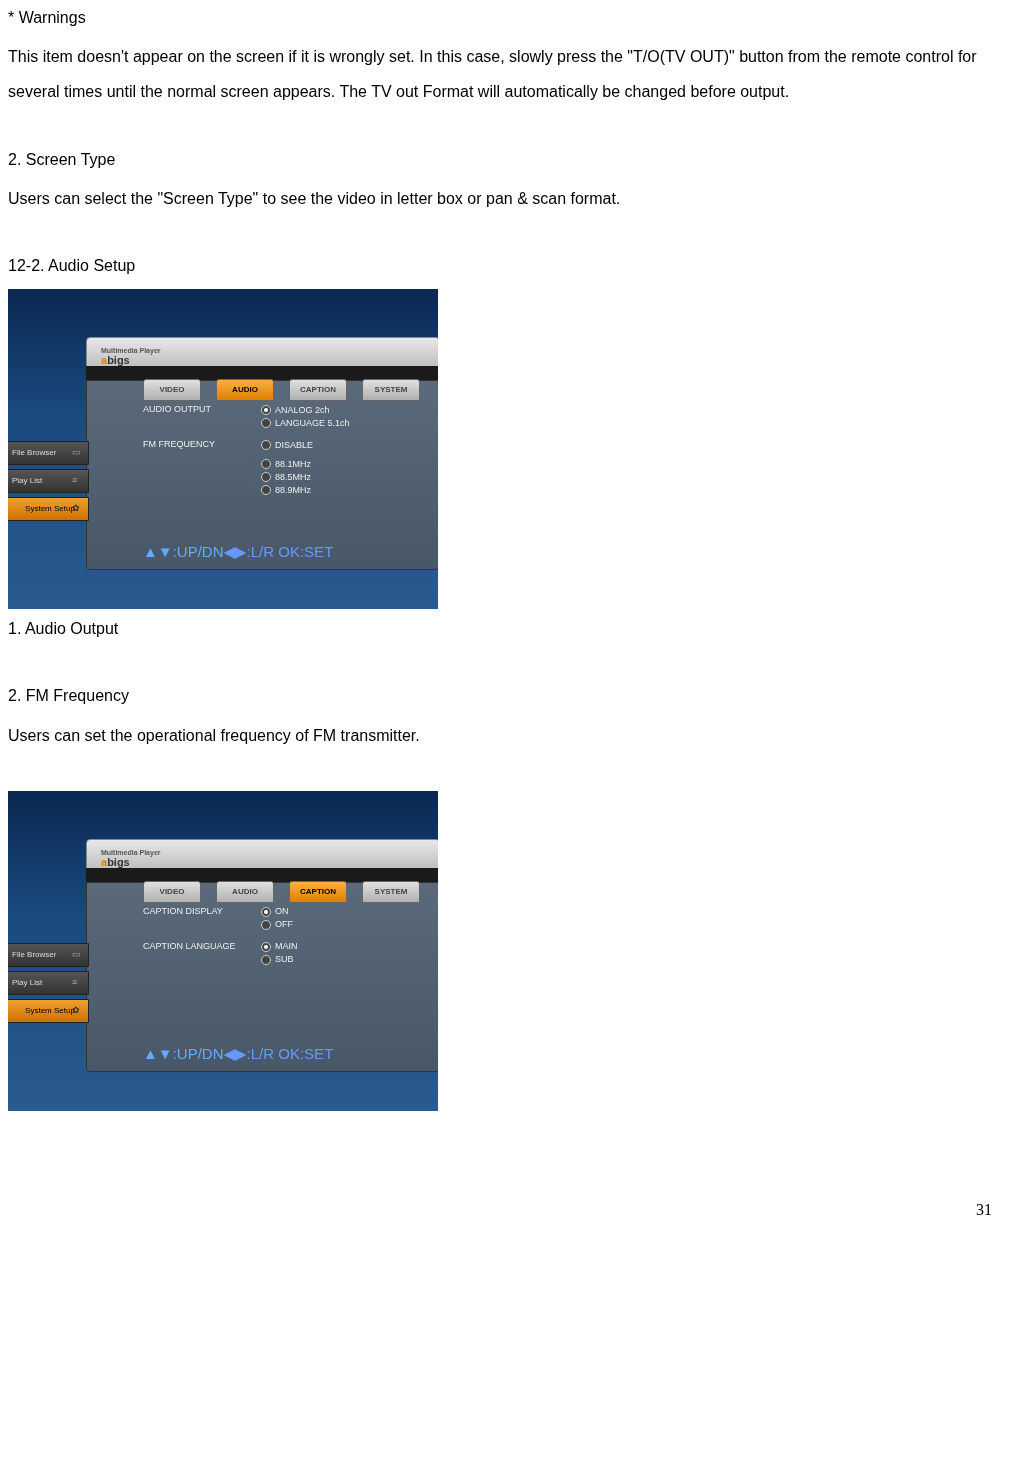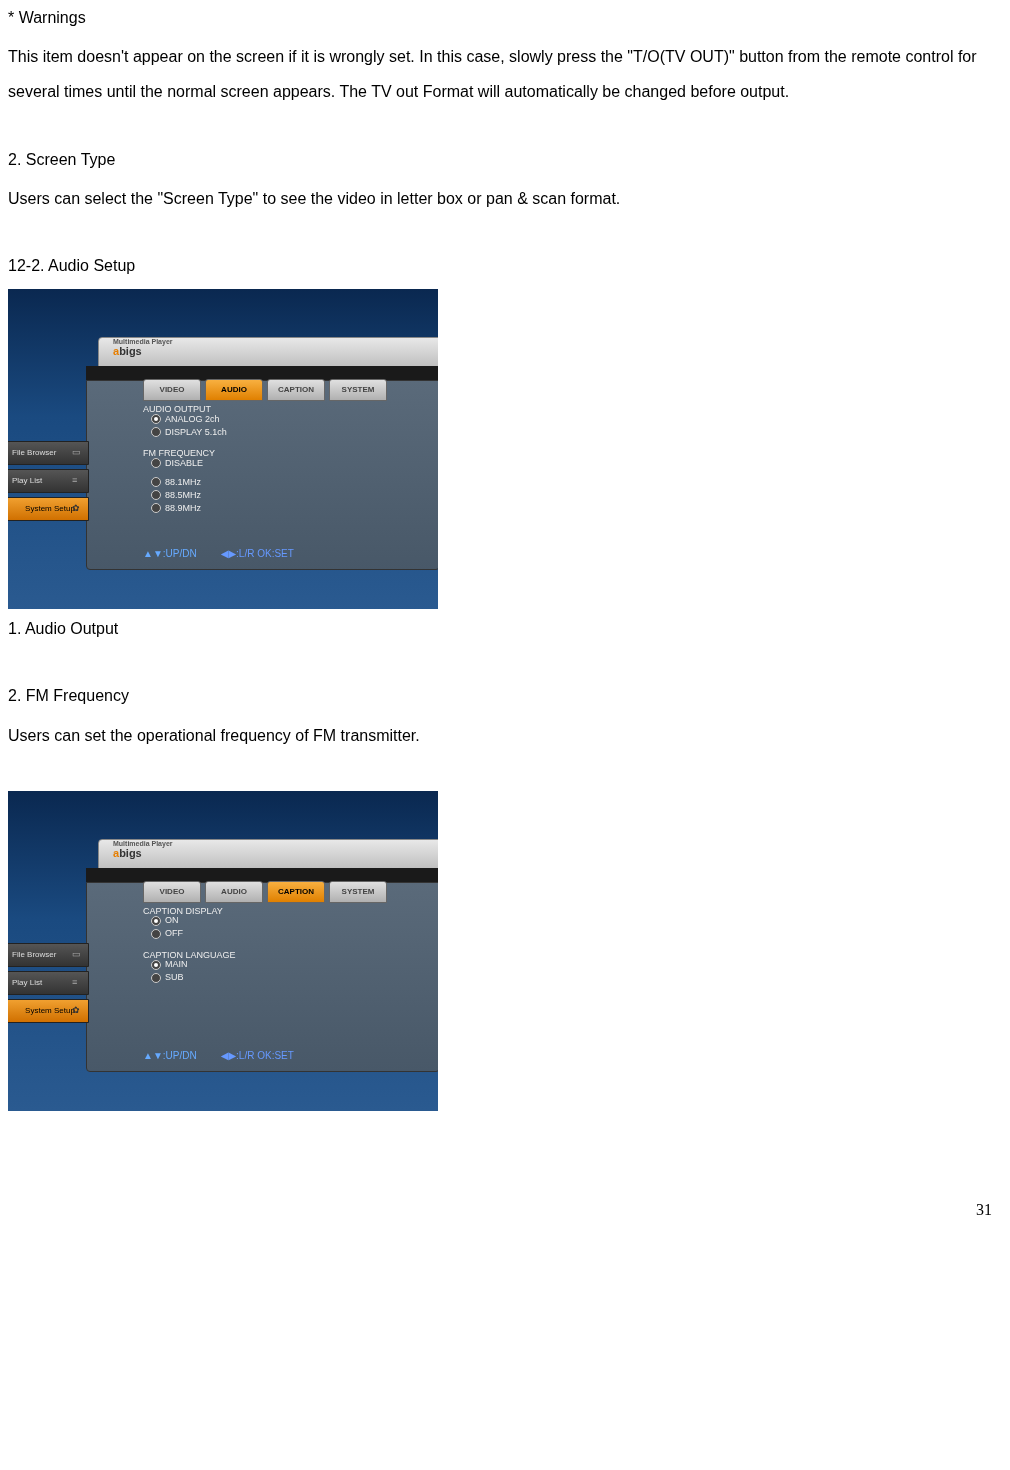--- a/index.html
+++ b/index.html
@@ -32,27 +32,27 @@
   }
   .device {
     position: absolute;
     left: 78px;
     top: 48px;
     width: 352px;
     height: 232px;
   }
   .topbar {
     position: absolute;
-    left: 12px; top: 0;
+    left: 0; top: 0;
     width: 352px; height: 28px;
     background: linear-gradient(to bottom, #e8e8e8, #c0c0c0);
     border: 1px solid #888;
     border-radius: 4px 4px 0 0;
     display: flex;
-    align-items: flex-start;
+    align-items: flex-end;
   }
   .logo {
     font-size: 11px;
     font-weight: bold;
     margin-left: 14px;
     color: #333;
     line-height: 1;
   }
   .logo .o { color: #e67e00; }
   .logo .mp { font-size: 7px; color: #555; display: block; margin-bottom: 1px; }
@@ -105,21 +105,21 @@
     width: 10px; height: 10px;
     font-size: 9px;
     color: #aaa;
   }
   .sidebtn.active .sicon { color: #333; }
   .tabs {
     position: absolute;
     left: 56px;
     top: -2px;
     display: flex;
-    gap: 4px;
+    gap: 15px;
   }
   .tab {
     width: 56px;
     height: 20px;
     background: linear-gradient(to bottom, #e0e0e0, #b0b0b0);
     border: 1px solid #666;
     border-radius: 3px 3px 0 0;
     font-size: 8px;
     font-weight: bold;
     color: #444;
@@ -137,21 +137,20 @@
     left: 56px;
     top: 24px;
     width: 280px;
     font-size: 9px;
     color: #eee;
     line-height: 1;
   }
   .row {
     display: flex;
     margin-bottom: 3px;
-    flex-direction: column;
   }
   .label {
     width: 110px;
   }
   .opts {
     flex: 1;
   }
   .opt {
     display: flex;
     align-items: center;
@@ -171,24 +170,23 @@
   .radio.sel::after {
     content: "";
     width: 4px; height: 4px;
     background: #fff;
     border-radius: 50%;
   }
   .hints {
     position: absolute;
     left: 56px;
     bottom: 10px;
-    font-size: 10px;
+    font-size: 15px;
     color: #6af;
     display: flex;
-    gap: 24px;
     line-height: 1;
   }
   .hints .h2 { color: #69f; }
   .pagenum {
     position: absolute;
     right: 18px;
     bottom: 6px;
     font-family: "Times New Roman", serif;
     font-size: 16px;
     color: #000;
@@ -244,21 +242,21 @@
         <div class="content">
           <div class="row">
             <div class="label">AUDIO OUTPUT</div>
             <div class="opts">
               <div class="opt">
                   <span class="radio sel"></span>
                   <span>ANALOG 2ch</span>
                 </div>
               <div class="opt">
                   <span class="radio"></span>
-                  <span>DISPLAY 5.1ch</span>
+                  <span>LANGUAGE 5.1ch</span>
                 </div>
             </div>
           </div>
           <div style="height:6px"></div>
           <div class="row">
             <div class="label">FM FREQUENCY</div>
             <div class="opts">
               <div class="opt">
                   <span class="radio"></span>
                   <span>DISABLE</span>

